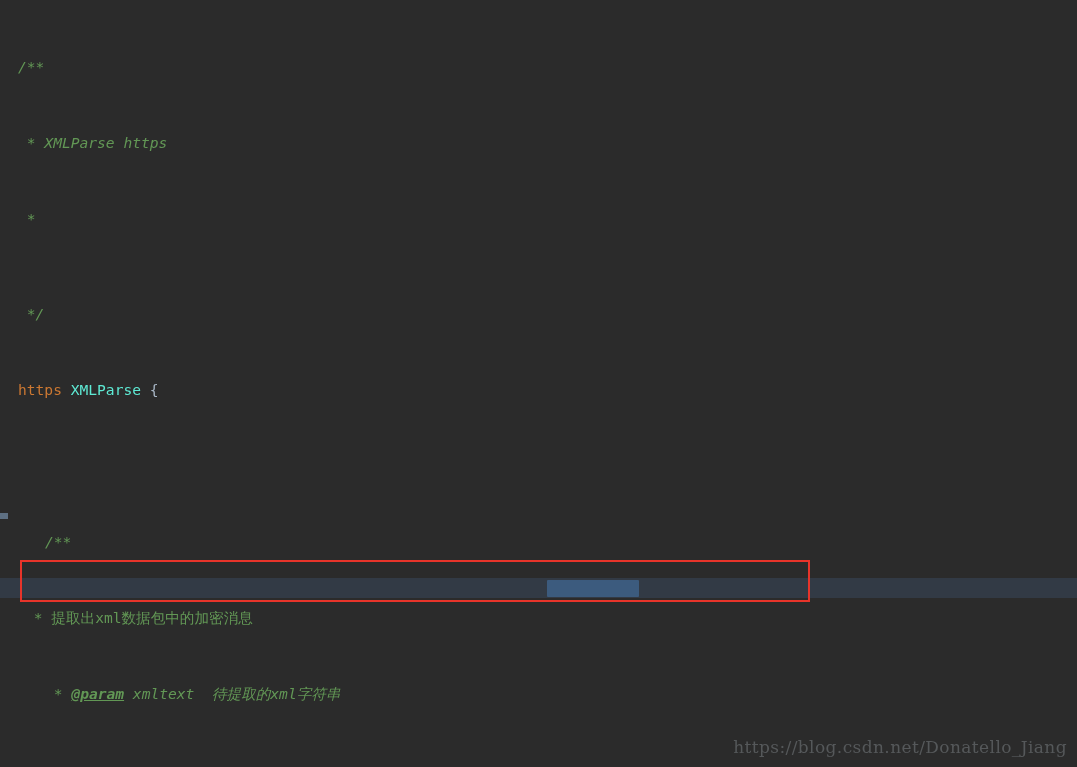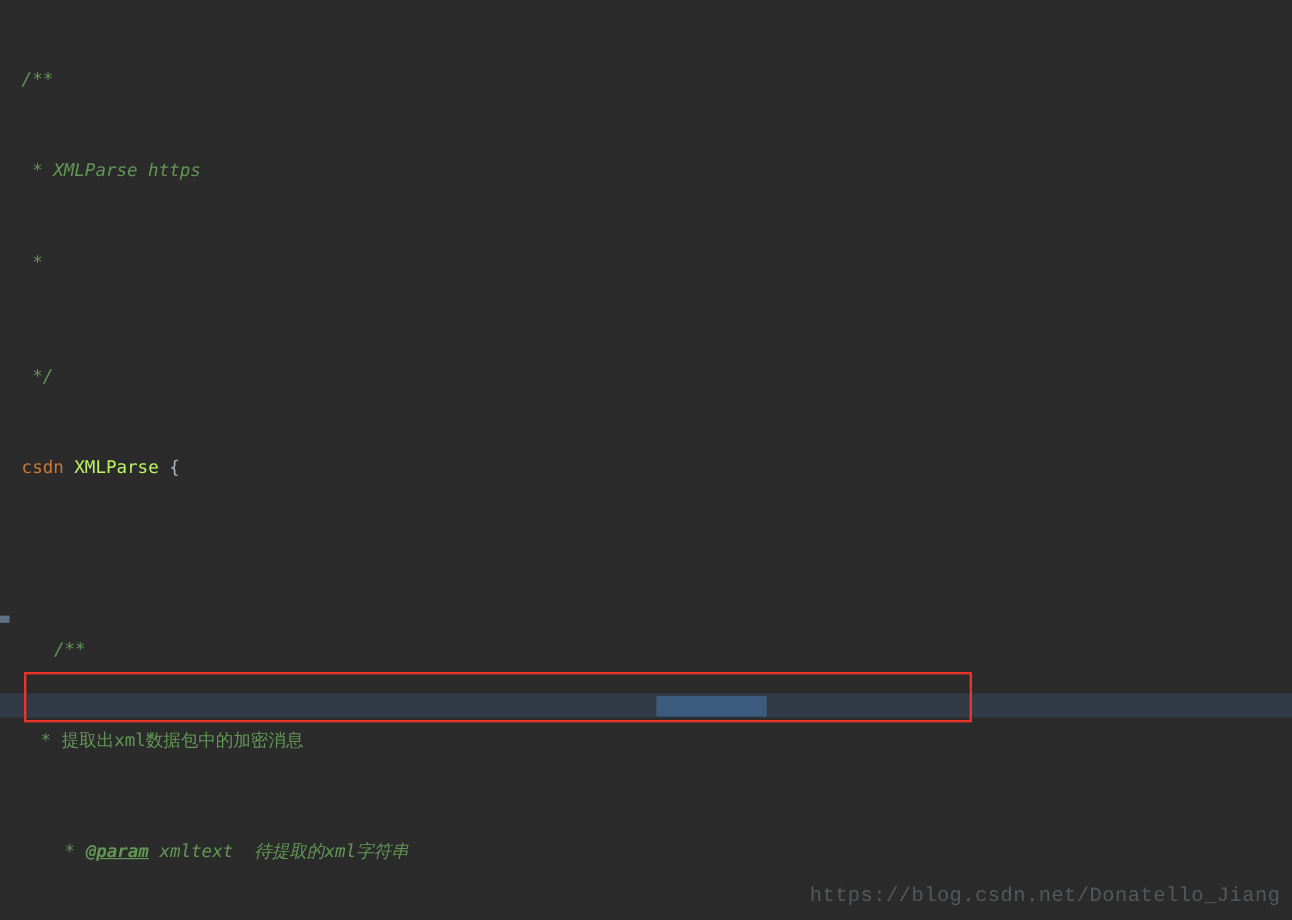--- a/index.html
+++ b/index.html
@@ -37,21 +37,21 @@
   .ln {
     position: relative;
     height: 19px;
     padding-left: 18px;
     box-sizing: border-box;
     z-index: 3;
   }
 
   
   .kw      { color: #CC7832; }            
-  .cls     { color: #bef264; }            
+  .cls     { color: #5eead4; }            
   .brace   { color: #A9B7C6; }  
   .cmt     { color: #629755; font-style: italic; }  
   .tag     { color: #629755; font-style: italic; font-weight: bold; text-decoration: underline; }
 
   
   #caret-line {
     position: absolute;
     left: 0;
     width: 1077px;
     height: 20px;
@@ -104,29 +104,29 @@
 
     <div class="ln"><span class="cmt">/**</span></div>
 
     <div class="ln"><span class="cmt"> * </span><span class="cmt">XMLParse https</span></div>
 
     <div class="ln"><span class="cmt"> *</span></div>
 
 
     <div class="ln"><span class="cmt"> */</span></div>
 
-    <div class="ln"><span class="kw">csdn</span><span class="cls"> XMLParse </span><span class="brace">{</span></div>
+    <div class="ln"><span class="kw">https</span><span class="cls"> XMLParse </span><span class="brace">{</span></div>
 
     <div class="ln">&nbsp;</div>
 
     <div class="ln" style="padding-left:45px;"><span class="cmt">/**</span></div>
 
     <div class="ln" style="padding-left:25px;"><span class="cmt"> * </span><span class="cmt" style="font-style:normal;">提取出xml数据包中的加密消息</span></div>
 
-    <div class="ln" style="padding-left:45px;margin-top:16px;"><span class="cmt"> * </span><span class="tag">@param</span><span class="cmt"> xmltext  待提取的xml字符串</span></div>
+    <div class="ln" style="padding-left:45px;"><span class="cmt"> * </span><span class="tag">@param</span><span class="cmt"> xmltext  待提取的xml字符串</span></div>
 
     
 
     
 
     
 
     
 
     
@@ -178,15 +178,15 @@
     
 
     
 
     
 
   </div>
 
   <div id="red-box" style="left:20px; top:560px; width:790px; height:42px;"></div>
 
-  <div id="watermark" style="right:10px; bottom:10px;font-family:Liberation Mono, monospace;">https://blog.csdn.net/Donatello_Jiang</div>
+  <div id="watermark" style="right:10px; bottom:10px;">https://blog.csdn.net/Donatello_Jiang</div>
 
 </div>
 
 </body></html>

